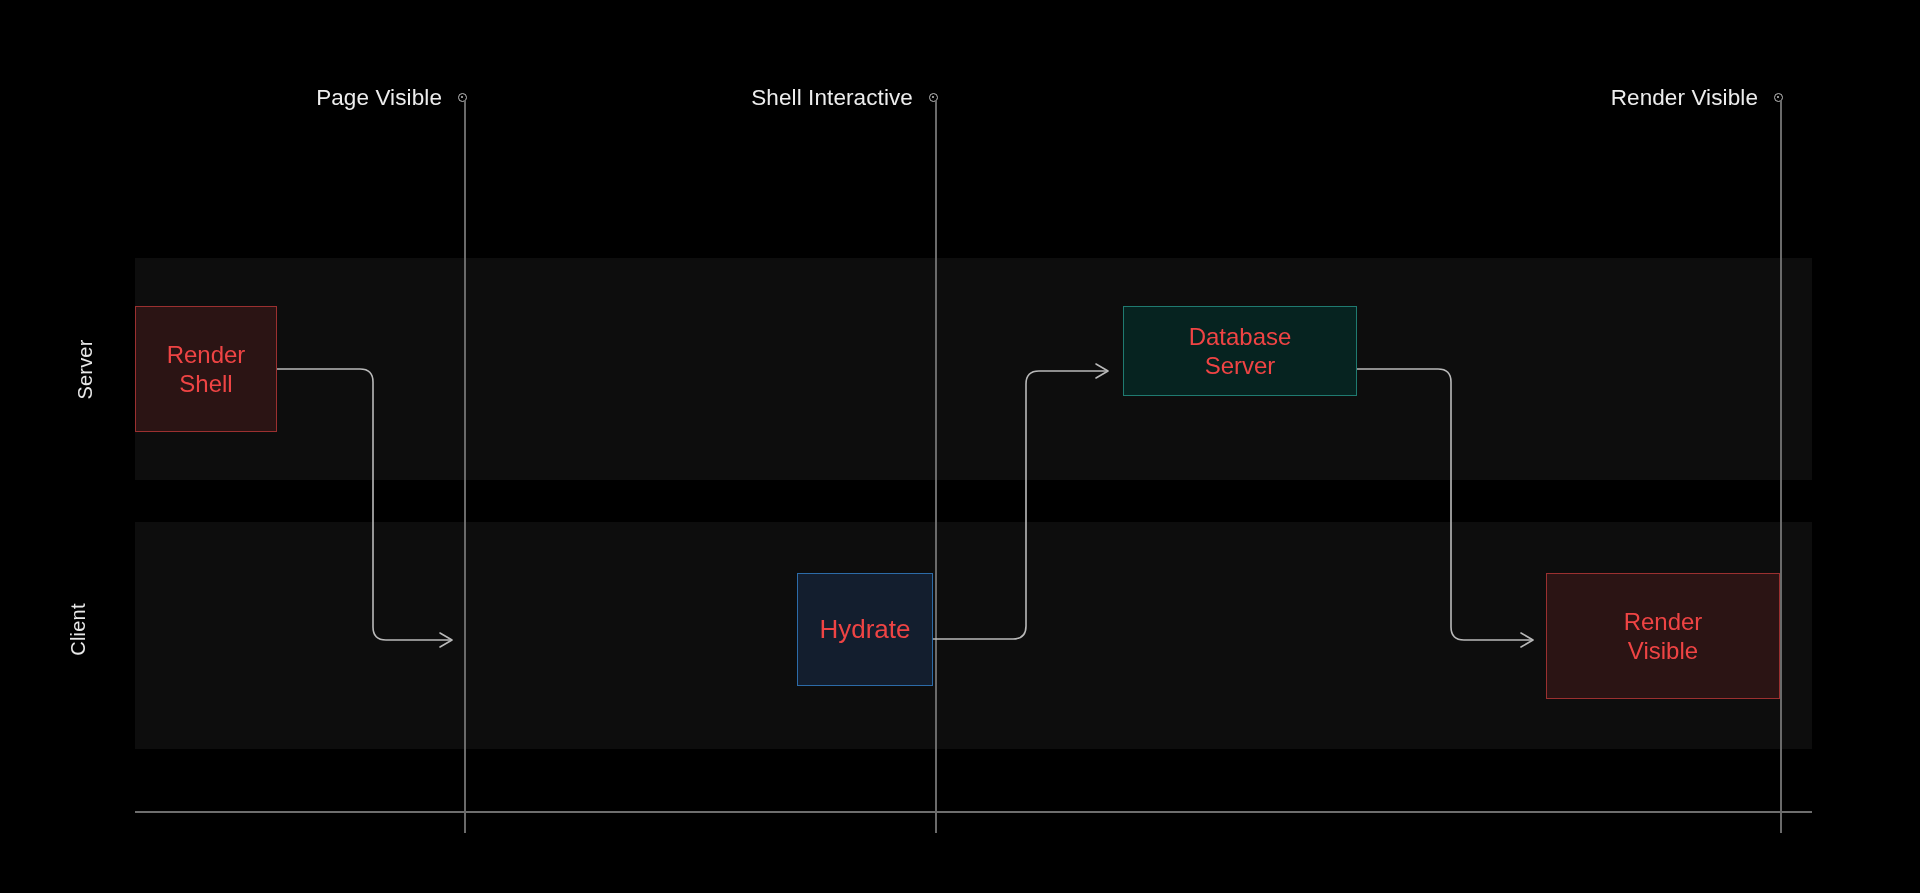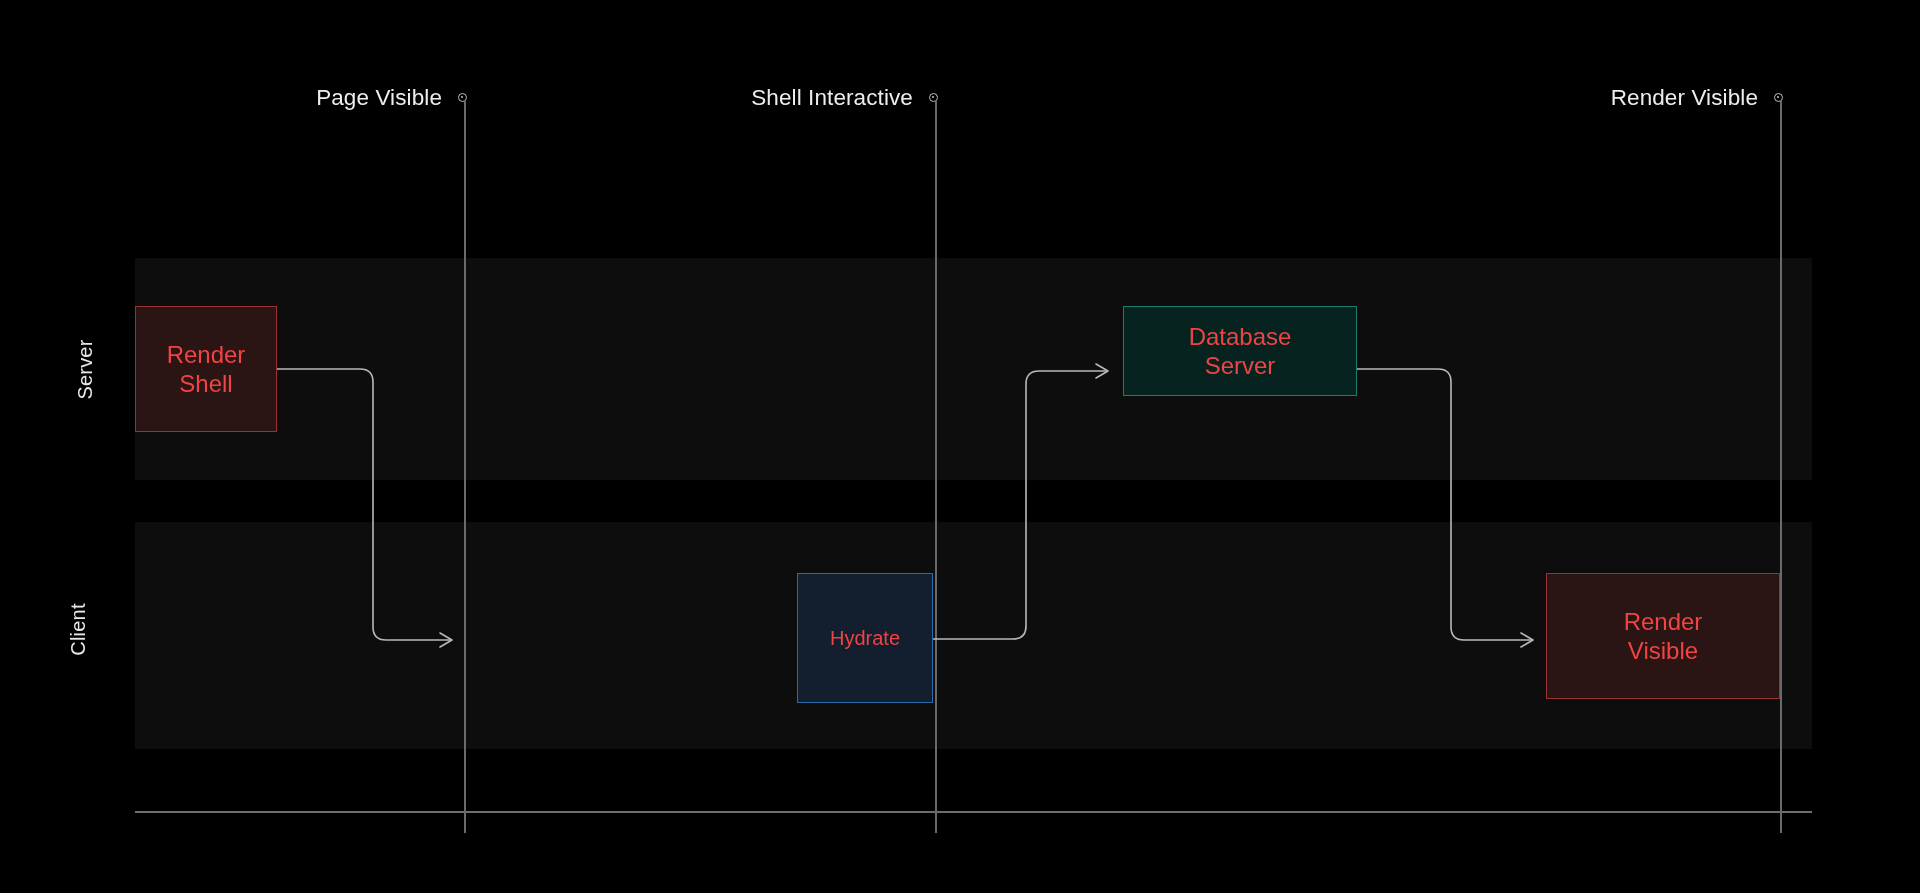--- a/index.html
+++ b/index.html
@@ -157,24 +157,24 @@
     top: 573px;
     width: 327px;
     height: 126px;
     background: #2A1C02;
     border-color: #A06A15;
   }
   #task-hydrate {
     left: 797px;
     top: 573px;
     width: 136px;
-    height: 130px;
+    height: 113px;
     background: #131E2E;
     border-color: #2C6BA8;
-    font-size: 20px;
+    font-size: 26px;
   }
   #task-render-content {
     left: 1546px;
     top: 573px;
     width: 234px;
     height: 126px;
     background: #2B1414;
     border-color: #9B3030;
   }
 

